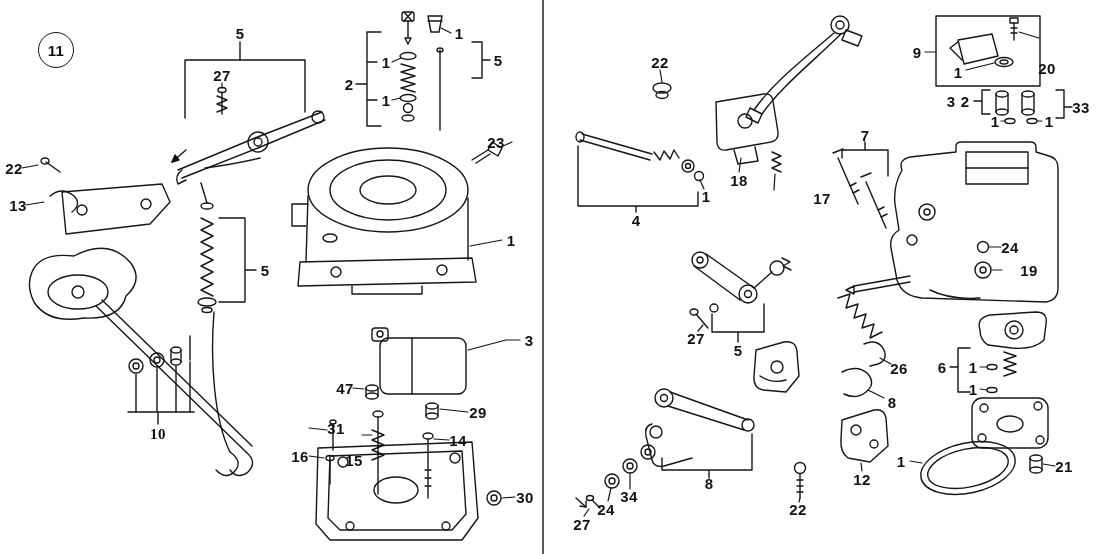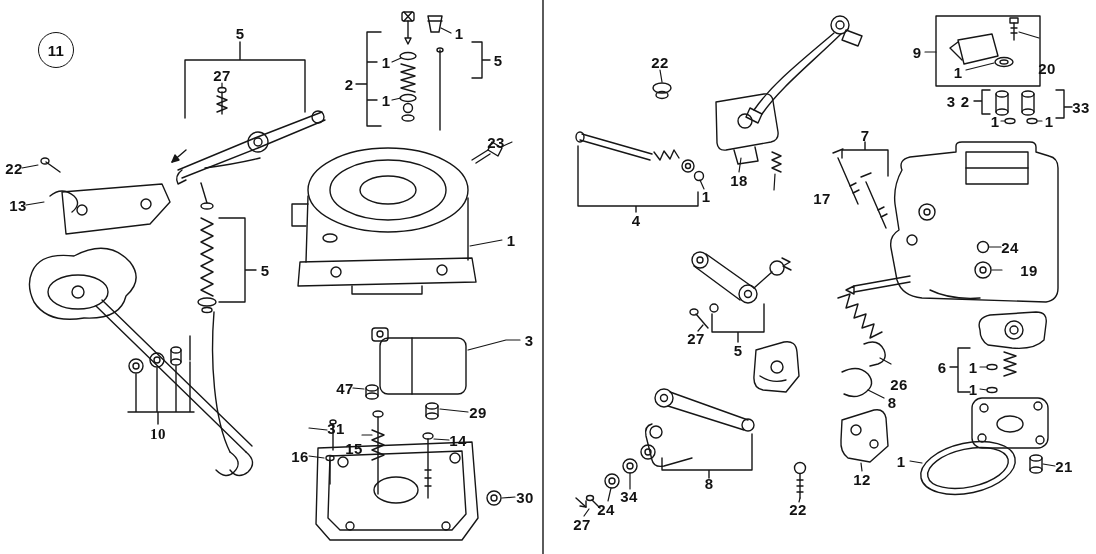--- a/index.html
+++ b/index.html
@@ -380,21 +380,21 @@
       <div class="callout" style="left: 496px; top: 142px;">23</div>
       <div class="callout" style="left: 14px; top: 168px;">22</div>
       <div class="callout" style="left: 18px; top: 205px;">13</div>
       <div class="callout" style="left: 511px; top: 240px;">1</div>
       <div class="callout" style="left: 265px; top: 270px;">5</div>
       <div class="callout" style="left: 529px; top: 340px;">3</div>
       <div class="callout" style="left: 158px; top: 434px; font-family: Liberation Serif, serif;">10</div>
       <div class="callout" style="left: 345px; top: 388px;">47</div>
       <div class="callout" style="left: 478px; top: 412px;">29</div>
       <div class="callout" style="left: 300px; top: 428px; margin-left: 36px;">31</div>
-      <div class="callout" style="left: 354px; top: 448px;">15</div>
+      <div class="callout" style="left: 354px; top: 460px;">15</div>
       <div class="callout" style="left: 300px; top: 456px;">16</div>
       <div class="callout" style="left: 458px; top: 440px;">14</div>
       <div class="callout" style="left: 525px; top: 497px;">30</div>
       <div class="callout" style="left: 660px; top: 62px;">22</div>
       <div class="callout" style="left: 739px; top: 180px;">18</div>
       <div class="callout" style="left: 774px; top: 198px; margin-left: 48px;">17</div>
       <div class="callout" style="left: 636px; top: 220px;">4</div>
       <div class="callout" style="left: 706px; top: 196px;">1</div>
       <div class="callout" style="left: 865px; top: 135px;">7</div>
       <div class="callout" style="left: 917px; top: 52px;">9</div>
@@ -402,21 +402,21 @@
       <div class="callout" style="left: 958px; top: 72px;">1</div>
       <div class="callout" style="left: 951px; top: 101px;">3</div>
       <div class="callout" style="left: 965px; top: 101px;">2</div>
       <div class="callout" style="left: 1081px; top: 107px;">33</div>
       <div class="callout" style="left: 995px; top: 121px;">1</div>
       <div class="callout" style="left: 1049px; top: 121px;">1</div>
       <div class="callout" style="left: 1010px; top: 247px;">24</div>
       <div class="callout" style="left: 1011px; top: 270px; margin-left: 18px;">19</div>
       <div class="callout" style="left: 696px; top: 338px;">27</div>
       <div class="callout" style="left: 738px; top: 350px;">5</div>
-      <div class="callout" style="left: 899px; top: 384px;">26</div>
+      <div class="callout" style="left: 899px; top: 368px;">26</div>
       <div class="callout" style="left: 942px; top: 367px;">6</div>
       <div class="callout" style="left: 973px; top: 367px;">1</div>
       <div class="callout" style="left: 973px; top: 389px;">1</div>
       <div class="callout" style="left: 892px; top: 402px;">8</div>
       <div class="callout" style="left: 709px; top: 483px;">8</div>
       <div class="callout" style="left: 862px; top: 479px;">12</div>
       <div class="callout" style="left: 798px; top: 509px;">22</div>
       <div class="callout" style="left: 582px; top: 524px;">27</div>
       <div class="callout" style="left: 606px; top: 509px;">24</div>
       <div class="callout" style="left: 629px; top: 496px;">34</div>

